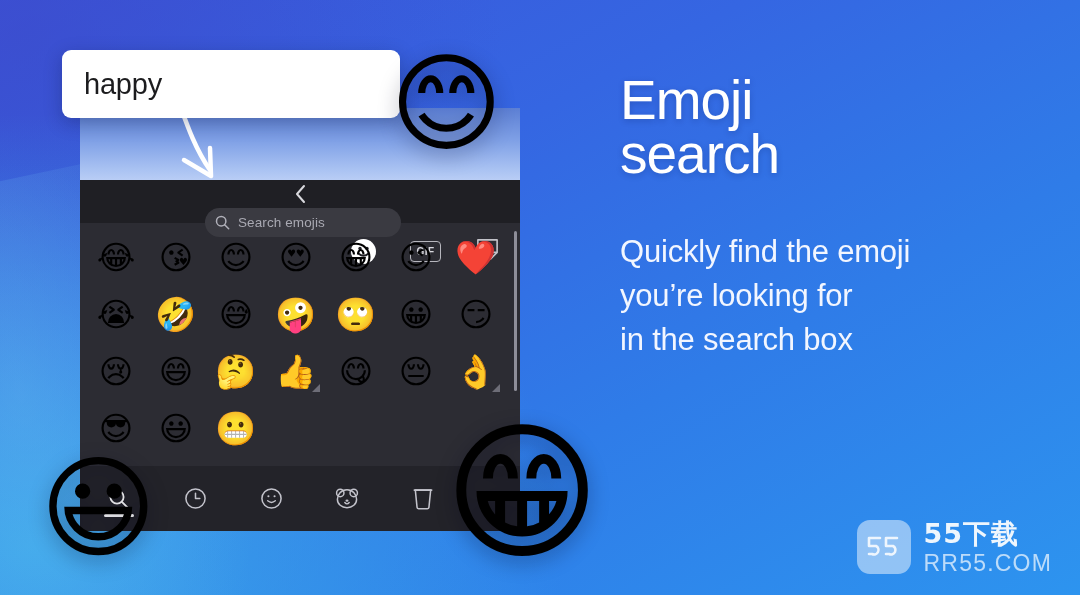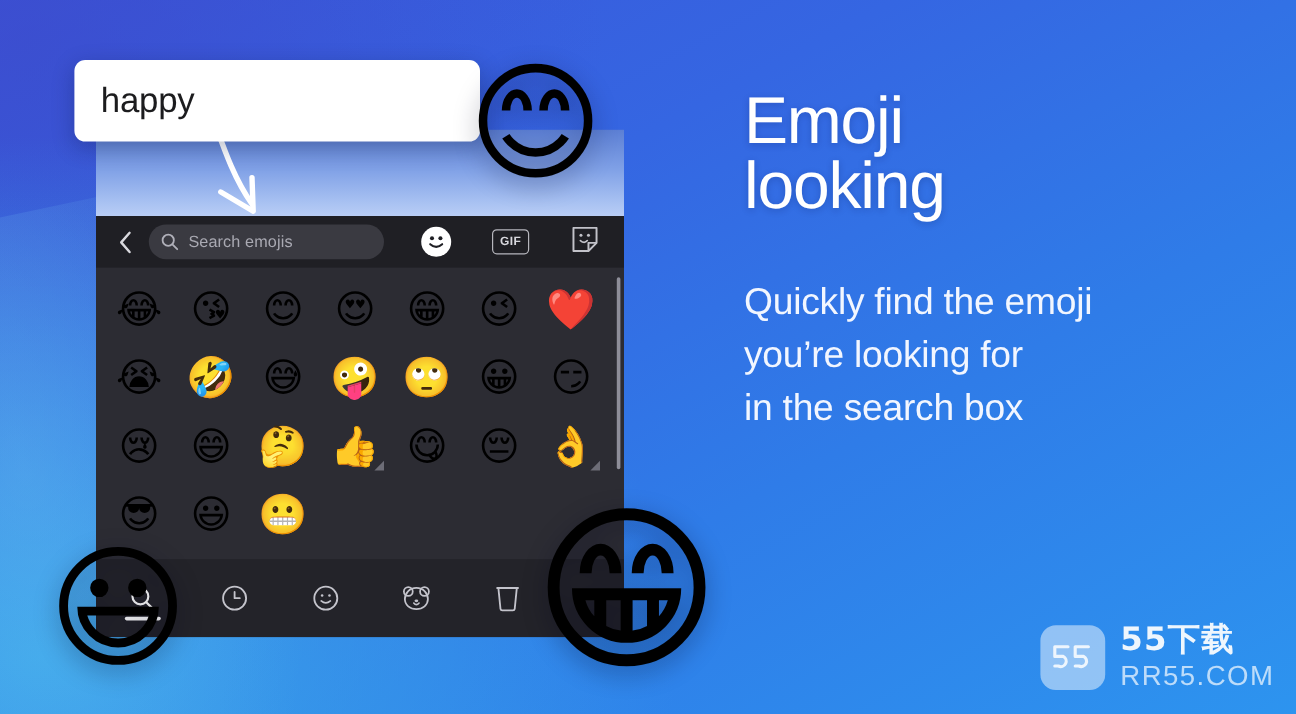--- a/index.html
+++ b/index.html
@@ -73,20 +73,21 @@
     background: #2c2c33;
   }
 
   .kb-topbar {
     position: relative;
     height: 43px;
     background: #1f1f24;
     display: flex;
     align-items: center;
     padding: 0 10px;
+    flex-direction: column;
   }
 
   .kb-back {
     width: 28px;
     height: 28px;
     display: flex;
     align-items: center;
     justify-content: center;
     color: #d9d9de;
     flex: 0 0 auto;
@@ -281,24 +282,24 @@
     line-height: 1.42;
     font-weight: 400;
     letter-spacing: -0.2px;
     color: #f2f6ff;
   }
   .subcopy span { display: block; }
 
   
   .watermark {
     position: absolute;
-    right: 18px;
+    right: 28px;
     bottom: 20px;
     display: flex;
-    align-items: flex-end;
+    align-items: flex-start;
     gap: 13px;
     opacity: 0.92;
     margin-top: 19px;
   }
   .wm-badge {
     width: 54px; height: 54px;
     border-radius: 13px;
     background: rgba(255,255,255,0.52);
     display: flex;
     align-items: center;
@@ -467,21 +468,21 @@
     <span class="value">happy</span>
   </div>
 
   <span class="big-emoji e-top">😊</span>
   <span class="big-emoji e-bl">😃</span>
   <span class="big-emoji e-bottom">😁</span>
 
   <div class="copy">
     <div class="headline">
       <span class="l1">Emoji</span>
-      <span class="l2">looking</span>
+      <span class="l2">search</span>
     </div>
     <div class="subcopy">
       <span>Quickly find the emoji</span>
       <span>you’re looking for</span>
       <span>in the search box</span>
     </div>
   </div>
 
   <div class="watermark">
     <div class="wm-badge">

